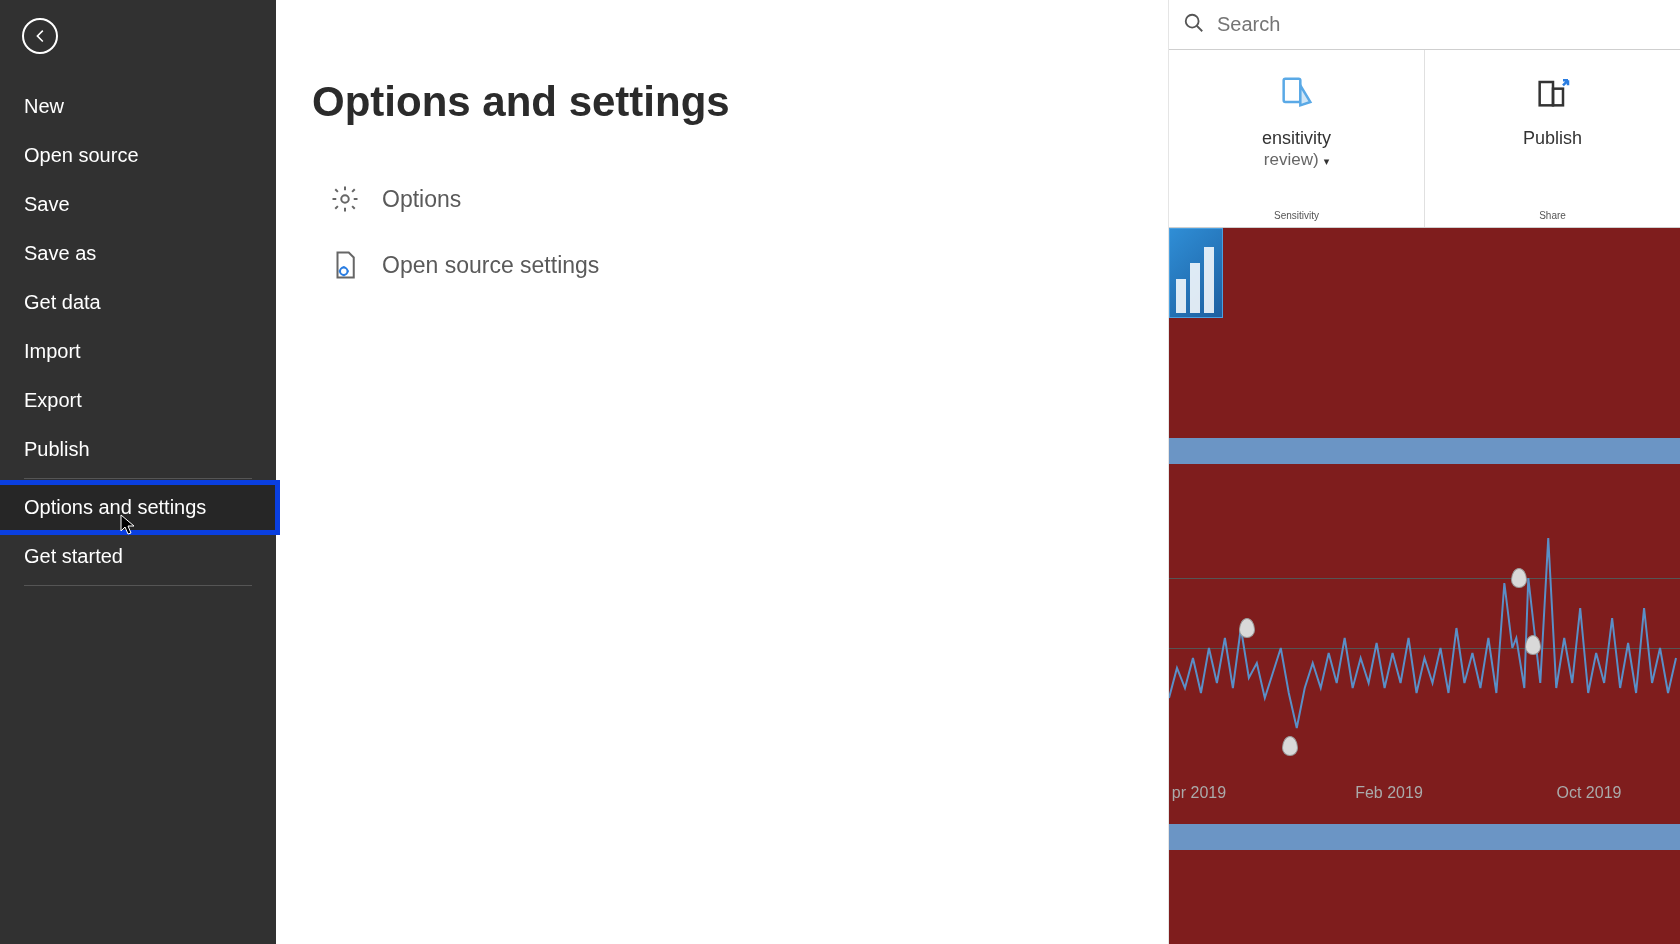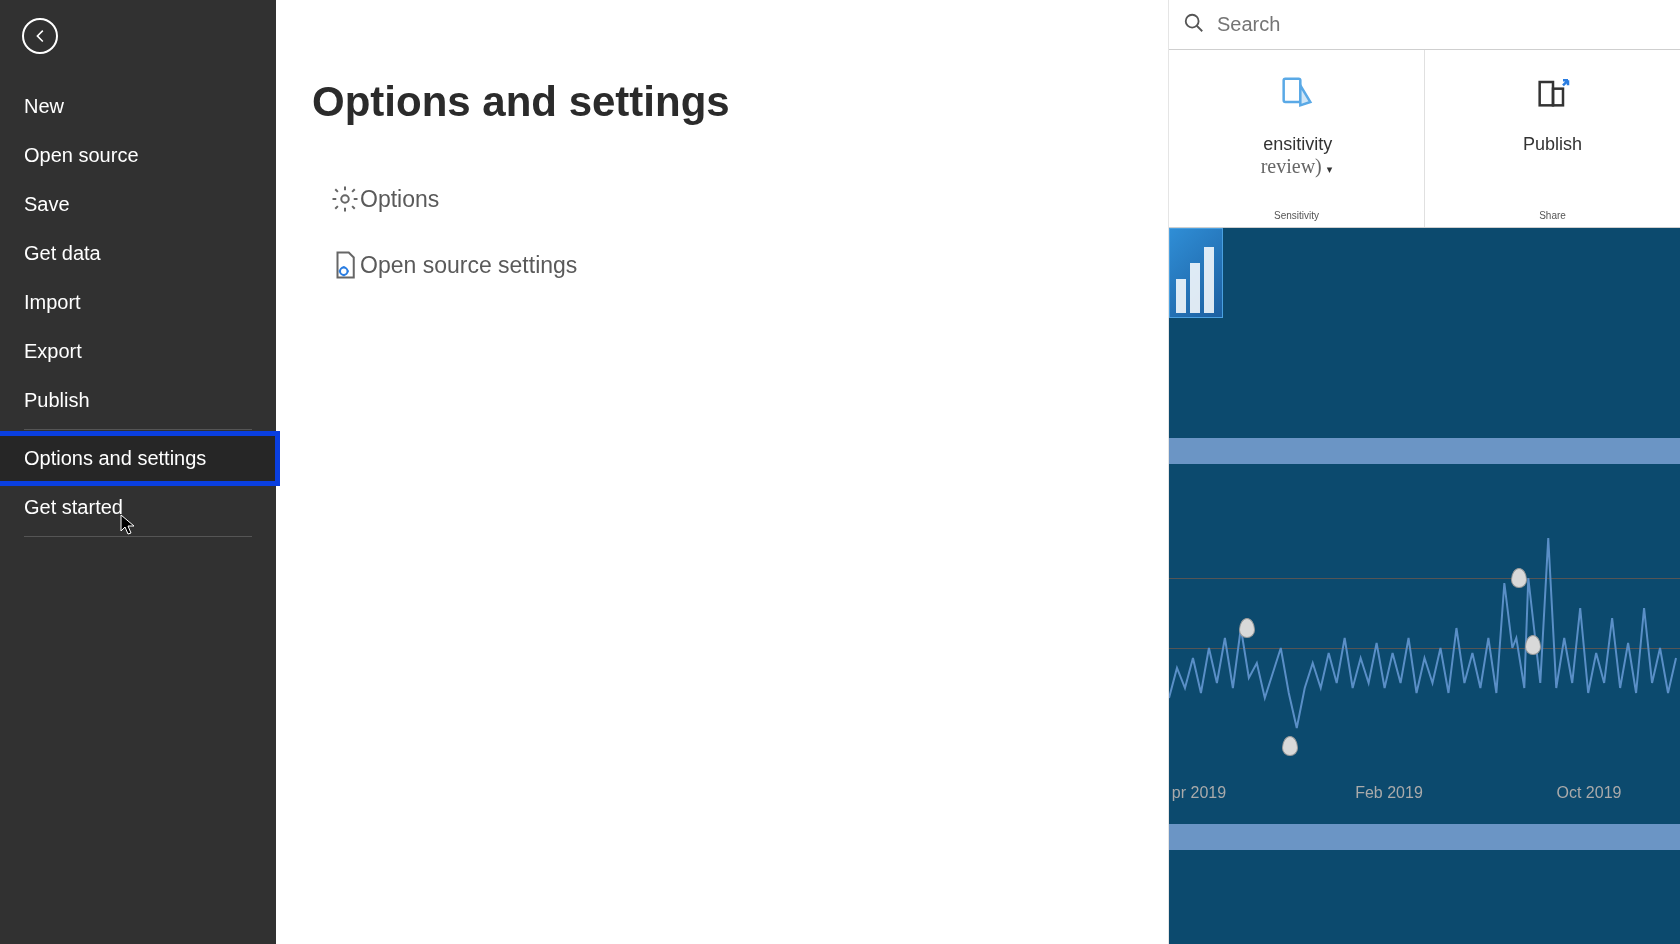--- a/index.html
+++ b/index.html
@@ -71,20 +71,21 @@
     }
     .content-title {
       font-size: 42px;
       font-weight: 600;
       color: #2b2b2b;
       margin-bottom: 40px;
     }
     .opt-row {
       display: flex;
       align-items: center;
+      gap: 22px;
       padding: 18px 0 18px 18px;
       font-size: 23px;
       color: #5a5a5a;
       cursor: pointer;
     }
     .opt-row svg { width: 30px; height: 30px; }
     
     .right {
       width: 512px;
       flex-shrink: 0;
@@ -120,25 +121,25 @@
       display: flex;
       flex-direction: column;
       align-items: center;
       justify-content: flex-start;
       padding-top: 14px;
       border-right: 1px solid #e0e0e0;
       position: relative;
     }
     .ribbon-group:last-child { border-right: none; }
     .ribbon-icon { height: 56px; display:flex; align-items:center; justify-content:center; }
-    .ribbon-label { font-size: 18px; color: #333; margin-top: 14px; line-height: 1.15; text-align:right;}
+    .ribbon-label { font-size: 18px; color: #333; margin-top: 8px; line-height: 1.15; text-align:center;}
     .ribbon-sub { font-size: 10px; color: #555; position:absolute; bottom:6px;}
     .report-area {
       flex: 1;
-      background: #0c4a6e;
+      background: #7f1d1d;
       position: relative;
       overflow: hidden;
     }
     .report-img-tile {
       position: absolute;
       top: 0; left: 0;
       width: 54px; height: 90px;
       background: linear-gradient(135deg, #2f8ed6, #1d5fa0);
       border:1px solid #4aa0e0;
     }
@@ -184,20 +185,21 @@
 
   <div class="sidebar">
     <div class="back-btn">
       <svg viewBox="0 0 24 24">
           <path d="M15 4l-8 8 8 8 1.5-1.5L10 12l6.5-6.5z"></path>
         </svg>
     </div>
     <div class="side-item"><span>New</span></div>
     <div class="side-item"><span>Open source</span></div>
     <div class="side-item"><span>Save</span></div>
+    <div class="side-item"><span>Save as</span></div>
     <div class="side-item"><span>Get data</span></div>
     <div class="side-item"><span>Import</span></div>
     <div class="side-item"><span>Export</span></div>
     <div class="side-item"><span>Publish</span></div>
     <div class="side-sep"></div>
     <div class="side-item highlighted">
       <span>Options and settings</span>
       <div class="highlight-box"></div>
     </div>
     <div class="side-item"><span>Get started</span></div>
@@ -236,21 +238,21 @@
     <div class="ribbon">
       <div class="ribbon-group">
         <div class="ribbon-icon">
           <svg width="40" height="40" viewBox="0 0 24 24" fill="none" stroke="#5aa9e6" stroke-width="1.5">
               <rect x="4" y="4" width="10" height="14" rx="1"></rect>
               <path d="M14 8l6 10-6 2z" fill="#d0e6f7" stroke="#5aa9e6"></path>
             </svg>
         </div>
         <div class="ribbon-label">
           <span>ensitivity</span><br>
-          <span style="font-size:20px;color:#666;font-family:Liberation Serif, serif;">review)</span> <span style="font-size:11px;">▾</span>
+          <span style="font-size:17px;color:#666;">review)</span> <span style="font-size:11px;">▾</span>
         </div>
         <div class="ribbon-sub">Sensitivity</div>
       </div>
       <div class="ribbon-group">
         <div class="ribbon-icon">
           <svg width="40" height="40" viewBox="0 0 24 24" fill="none" stroke="#333" stroke-width="1.5">
               <rect x="4" y="6" width="8" height="14"></rect>
               <rect x="12" y="10" width="6" height="10"></rect>
               <path d="M18 8l3-3m0 0h-3m3 0v3" stroke="#2a7de1"></path>
             </svg>

